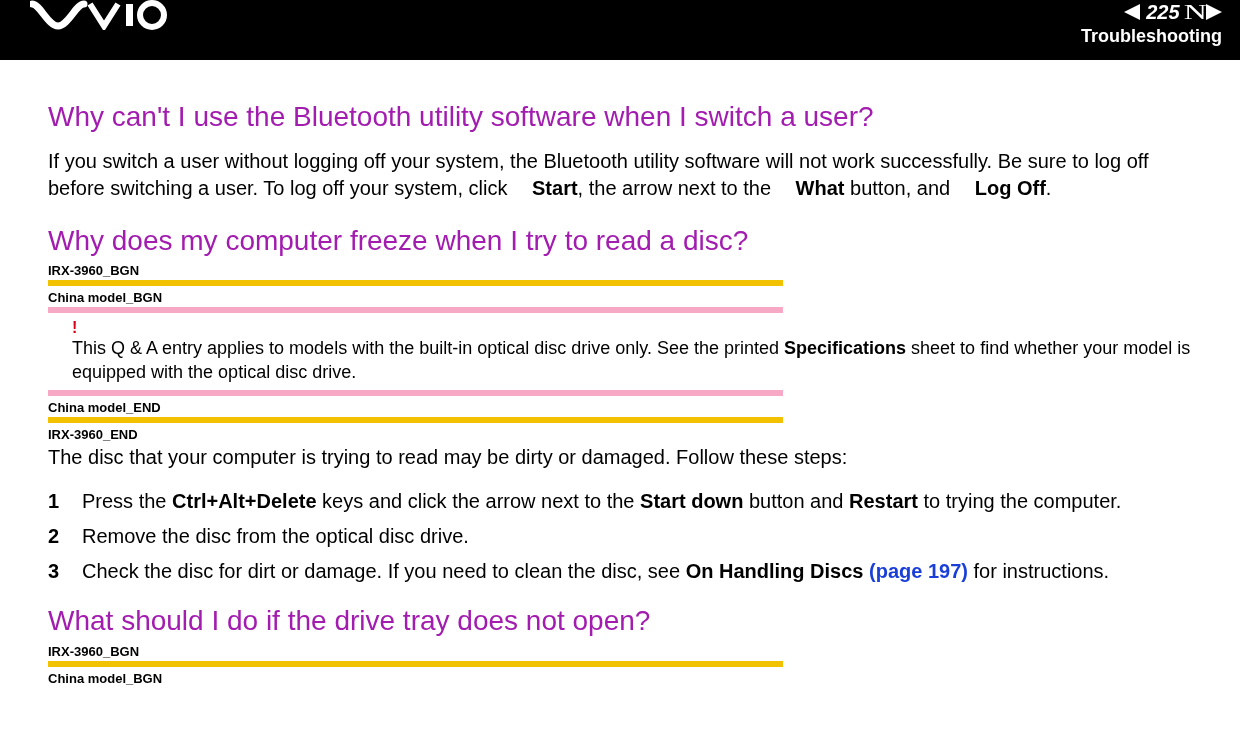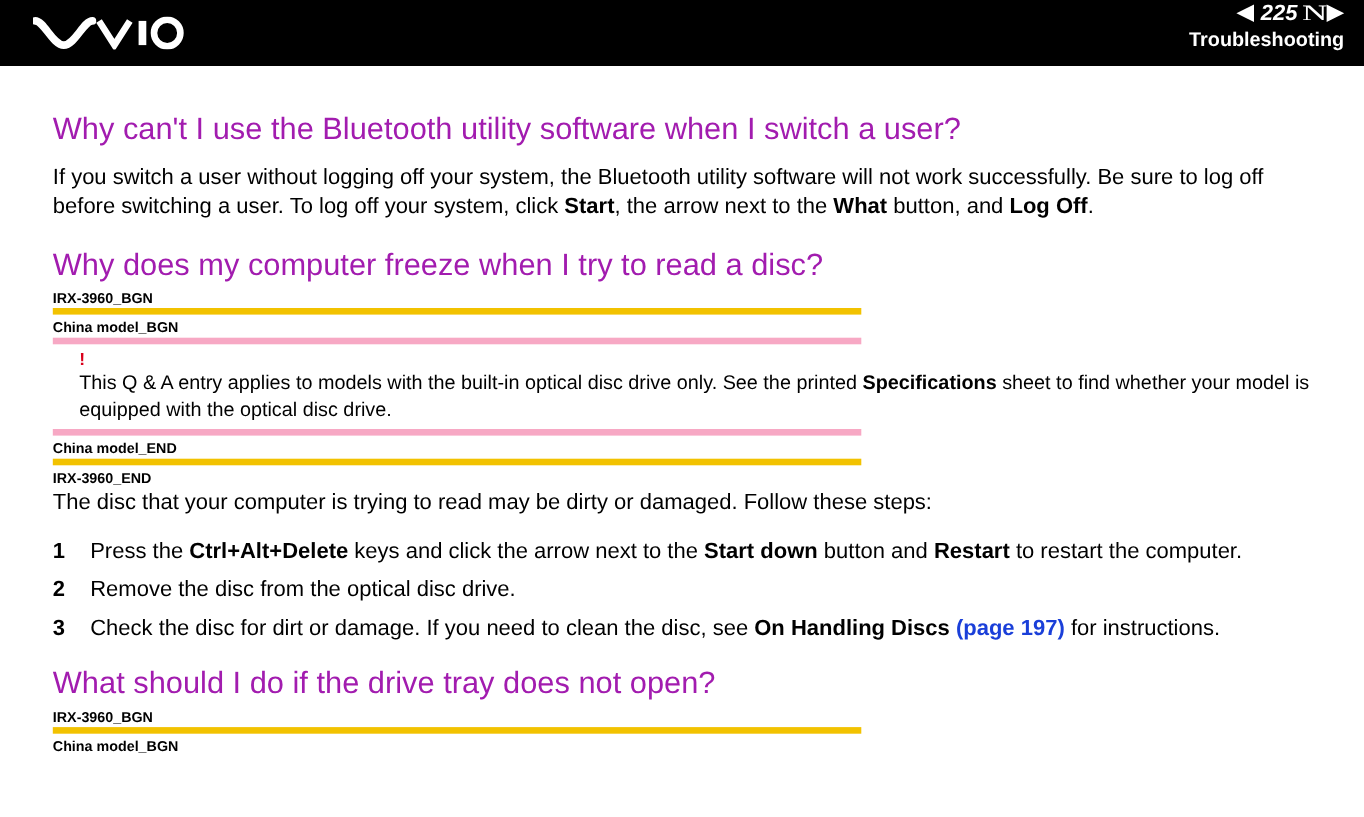--- a/index.html
+++ b/index.html
@@ -10,21 +10,21 @@
     background: #fff;
     color: #000;
     width: 1240px;
   }
   .header {
     background: #000;
     color: #fff;
     height: 60px;
     position: relative;
     display: flex;
-    align-items: center;
+    align-items: flex-start;
   }
   .vaio-logo {
     margin-left: 30px;
     height: 30px;
     display: flex;
     align-items: center;
   }
   .page-nav-block {
     position: absolute;
     right: 18px;
@@ -73,21 +73,21 @@
     font-size: 28px;
     font-weight: normal;
     margin: 0 0 14px 0;
     line-height: 1.2;
   }
   .body-text {
     font-size: 20px;
     line-height: 1.35;
     margin: 0 0 22px 0;
   }
-  .body-text b { font-weight: bold; }
+  .body-text b { font-weight: bold; margin-left: 19px; }
   .h2 {
     font-size: 30px;
     font-weight: normal;
     margin: 10px 0 18px 0;
   }
   .marker-label {
     font-size: 13px;
     font-weight: bold;
     margin: 2px 0 2px 0;
   }
@@ -189,21 +189,21 @@
   <div class="marker-label">China model_END</div>
   <div class="bar-yellow"></div>
   <div class="marker-label">IRX-3960_END</div>
 
   <p class="body-text" style="margin-bottom:16px;">The disc that your computer is trying to read may be dirty or damaged. Follow these steps:</p>
 
   <ol class="steps">
     <li>
       <span class="num">1</span>
       <span>
-        <span>Press the </span><b>Ctrl+Alt+Delete</b><span> keys and click the arrow next to the </span><b>Start down</b><span> button and </span><b>Restart</b><span> to restart the computer.</span>
+        <span>Press the </span><b>Ctrl+Alt+Delete</b><span> keys and click the arrow next to the </span><b>Start down</b><span> button and </span><b>Restart</b><span> to trying the computer.</span>
       </span>
     </li>
     <li>
       <span class="num">2</span>
       <span>Remove the disc from the optical disc drive.</span>
     </li>
     <li>
       <span class="num">3</span>
       <span>
         <span>Check the disc for dirt or damage. If you need to clean the disc, see </span><b>On Handling Discs </b><span class="link-inline">(page 197)</span><span> for instructions.</span>

